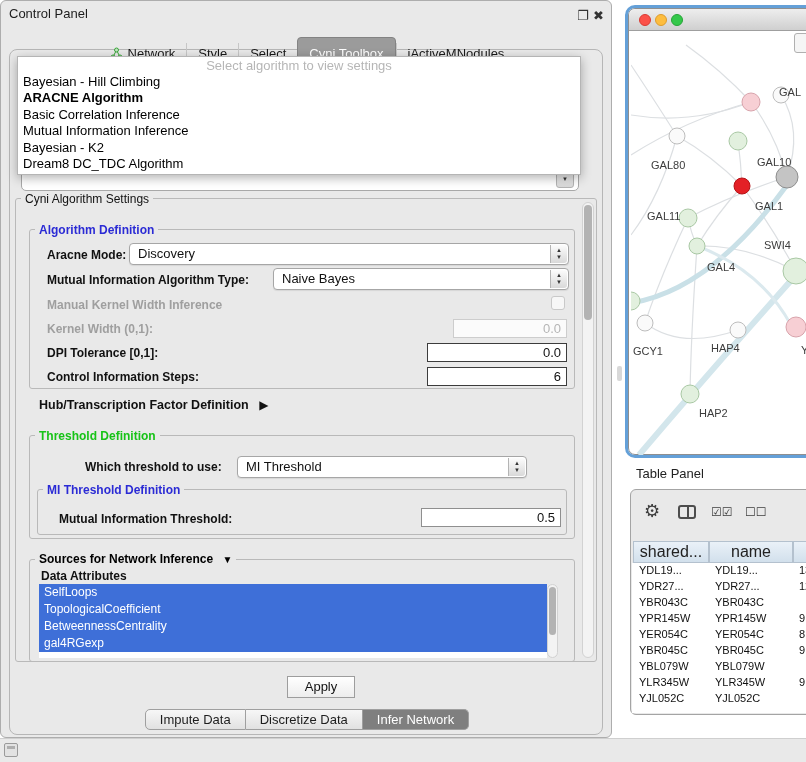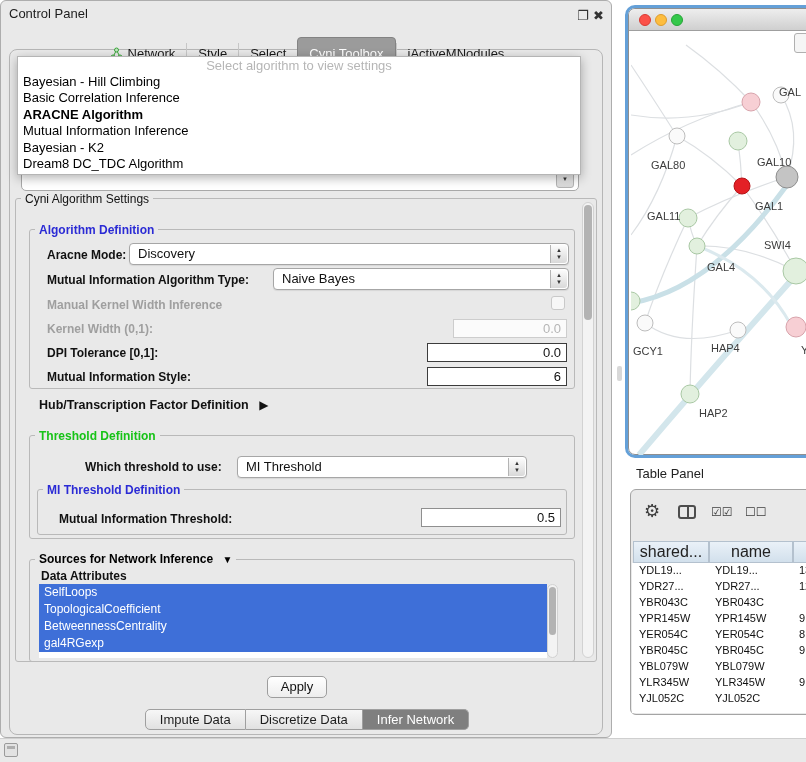--- a/index.html
+++ b/index.html
@@ -38,22 +38,22 @@
        align-items:center;justify-content:center;font-size:6px;color:#333;line-height:1.1;}
   .inp{position:absolute;background:#fff;border:1px solid #8f8f8f;font-size:13px;text-align:right;
        padding:0 5px;color:#111;height:19px;box-sizing:border-box;font-family:inherit;}
   .inp.strong{border-color:#3c3c3c;}
   .inp.dis{border-color:#cdcdcd;color:#b5b5b5;background:#fbfbfb;}
   .chk{position:absolute;width:14px;height:14px;background:#f7f7f7;border:1px solid #c9c9c9;border-radius:3px;box-sizing:border-box;}
   .scrolltrack{position:absolute;background:#f3f3f3;border:1px solid #d2d2d2;border-radius:6px;box-sizing:border-box;}
   .scrollthumb{position:absolute;background:#b3b3b3;border-radius:4px;}
   .attrlist{position:absolute;left:38px;top:583px;width:508px;height:74px;background:#fff;overflow:hidden;}
   .aitem{height:17px;line-height:17px;background:#3e6fd8;color:#fff;font-size:12px;padding-left:5px;white-space:nowrap;}
-  .applybtn{position:absolute;left:266px;top:675px;width:60px;height:22px;background:linear-gradient(#ffffff,#ededed);
-            border:1px solid #9d9d9d;border-radius:5px;font-size:13px;color:#111;text-align:center;line-height:20px;box-sizing:border-box;}
+  .applybtn{position:absolute;left:286px;top:675px;width:68px;height:22px;background:linear-gradient(#ffffff,#ededed);
+            border:1px solid #9d9d9d;border-radius:0;font-size:13px;color:#111;text-align:center;line-height:20px;box-sizing:border-box;}
   .btabs{position:absolute;left:0;top:708px;width:612px;display:flex;justify-content:center;}
   .btab{height:21px;line-height:20px;font-size:13px;padding:0 14px;background:linear-gradient(#f7f7f7,#e1e1e1);
         border:1px solid #9f9f9f;border-left:none;color:#1d1d1d;box-sizing:border-box;white-space:nowrap;}
   .btab:first-child{border-left:1px solid #9f9f9f;border-radius:5px 0 0 5px;}
   .btab:last-child{border-radius:0 5px 5px 0;}
   .btab.sel{background:#7f7f7f;color:#fff;}
   
   .netwin{position:absolute;left:628px;top:8px;width:186px;height:447px;background:#fff;border:1px solid #8f8f8f;
           border-radius:7px 0 0 7px;box-sizing:border-box;outline:3px solid #64a0d8;}
   .net-titlebar{position:absolute;left:0;top:0;right:0;height:22px;background:linear-gradient(#eeeeee,#cfcfcf);
@@ -148,21 +148,21 @@
 
   <div class="lbl dis" style="left:46px;top:297px;">Manual Kernel Width Inference</div>
   <div class="chk" style="left:550px;top:295px;"></div>
 
   <div class="lbl dis" style="left:46px;top:321px;">Kernel Width (0,1):</div>
   <input class="inp dis" style="left: 452px; top: 318px; width: 114px;" readonly="" value="0.0">
 
   <div class="lbl" style="left:46px;top:345px;">DPI Tolerance [0,1]:</div>
   <input class="inp strong" style="left: 426px; top: 342px; width: 140px;" readonly="" value="0.0">
 
-  <div class="lbl" style="left:46px;top:369px;">Mutual Information Style:</div>
+  <div class="lbl" style="left:46px;top:369px;">Control Information Steps:</div>
   <input class="inp strong" style="left: 426px; top: 366px; width: 140px;" readonly="" value="6">
 
   <div class="lbl" style="left:38px;top:397px;font-size:12.5px;">
     <span>Hub/Transcription Factor Definition</span>
     <span style="margin-left:7px;font-size:12px;">▶</span>
   </div>
 
   <div class="grp" style="left:28px;top:434px;width:546px;height:104px;"></div>
   <div class="grp-title t-green" style="left:34px;top:428px;">Threshold Definition</div>
 
@@ -209,22 +209,22 @@
     <span class="arr" style="top:2px;bottom:2px;right:4px;border-radius:3px;border:1px solid #b4b4b4;">
         <span>▲</span>
         <span>▼</span>
       </span>
   </div>
 
   <div class="popup">
     <div class="pph">Select algorithm to view settings</div>
     <div id="popupList">
         <div class="pitem">Bayesian - Hill Climbing</div>
+        <div class="pitem sel">ARACNE Algorithm</div>
         <div class="pitem">Basic Correlation Inference</div>
-        <div class="pitem sel">ARACNE Algorithm</div>
         <div class="pitem">Mutual Information Inference</div>
         <div class="pitem">Bayesian - K2</div>
         <div class="pitem">Dream8 DC_TDC Algorithm</div>
       </div>
   </div>
 </div>
 
 <div class="netwin">
   <div class="net-titlebar">
     <div class="light l-red"></div>

